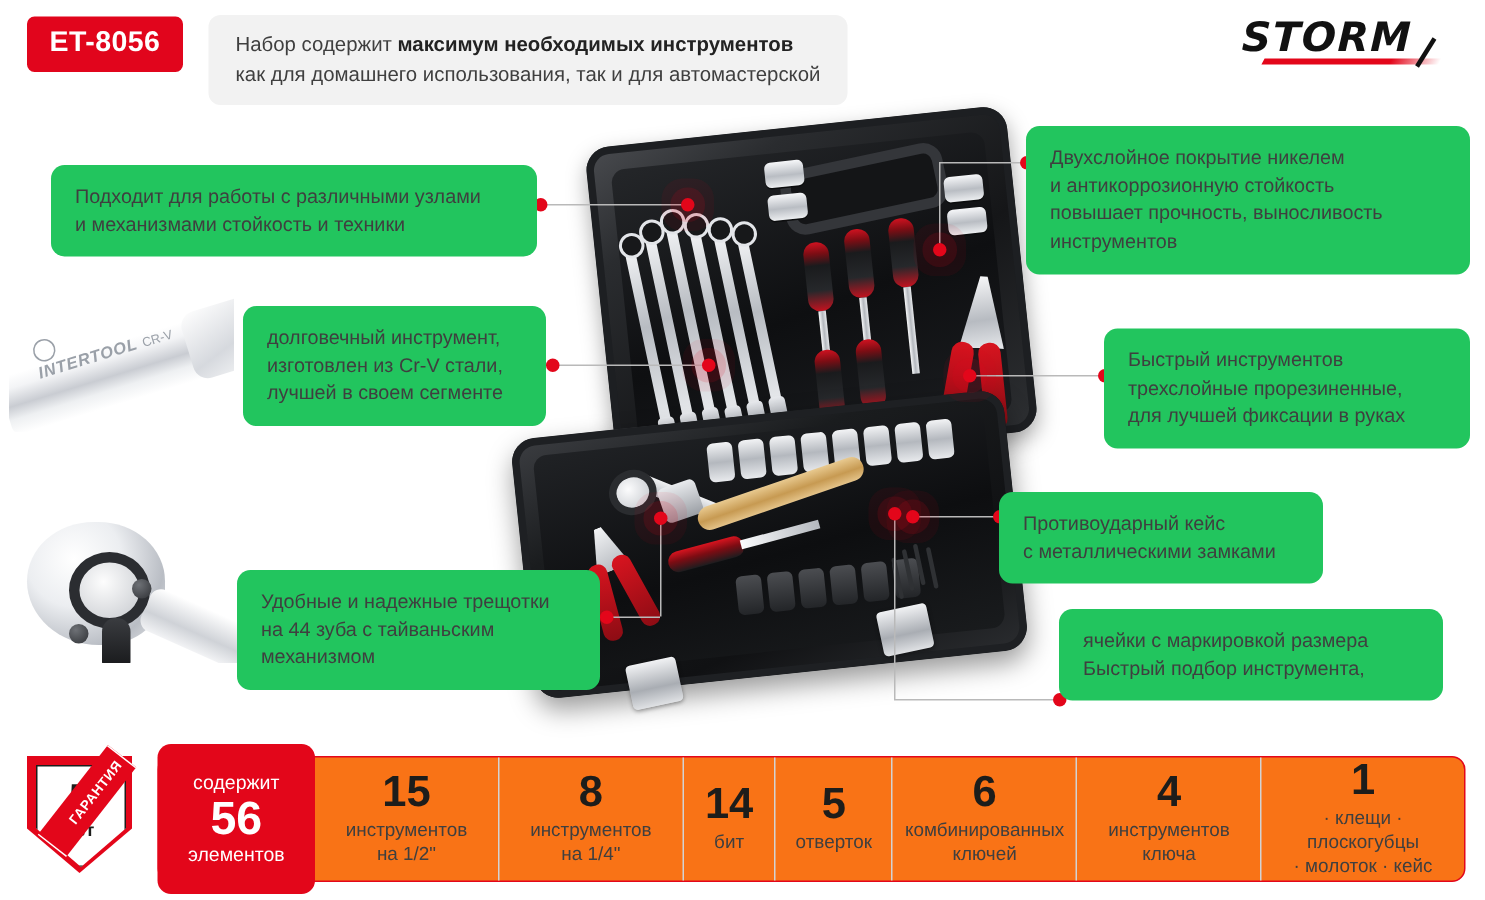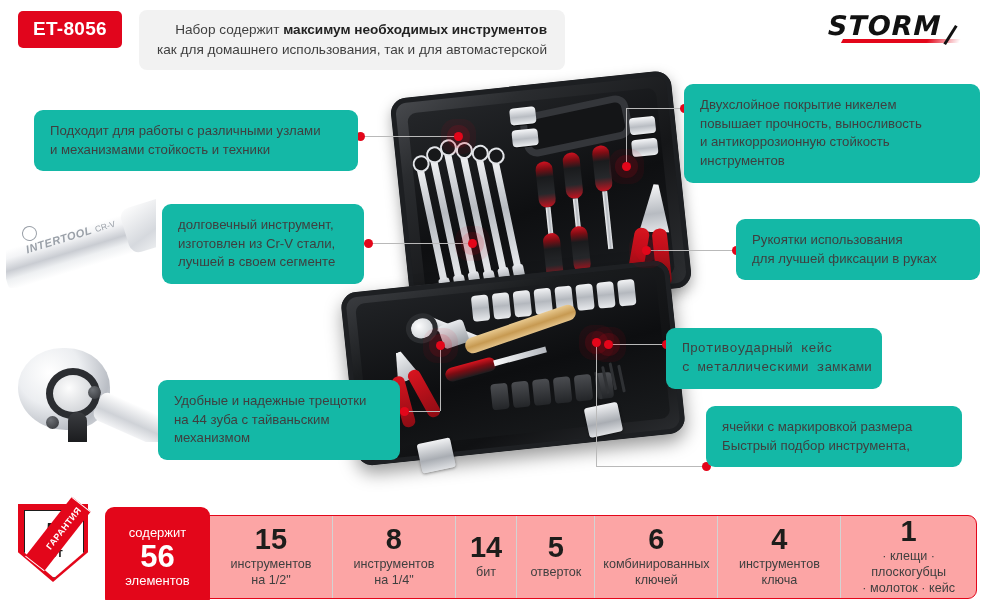--- a/index.html
+++ b/index.html
@@ -9,21 +9,21 @@
     font-family:"Liberation Sans","DejaVu Sans",sans-serif;
     color:#3c3c3c;
     overflow:hidden;
     position:relative;
   }
   #stage{position:relative;width:990px;height:600px;}
 
   
   .callout{
     position:absolute;
-    background:#14b8a6;
+    background:#22c55e;
     border-radius:9px;
     padding:12px 16px;
     font-size:13.2px;
     line-height:1.42;
     color:#3f3f3f;
     box-sizing:border-box;
   }
   .callout span{display:block;white-space:nowrap;}
 
   
@@ -44,21 +44,21 @@
     font-size:19px;font-weight:bold;letter-spacing:.3px;
     padding:7px 15px 8px;border-radius:5px;
   }
   #headline{
     position:absolute;left:139px;top:10px;
     background:#f2f2f2;border-radius:8px;
     padding:10px 18px 11px;
     font-size:13.6px;line-height:1.45;color:#3f3f3f;
   }
   #headline b{color:#222;font-weight:bold;}
-  #headline span{display:block;white-space:nowrap;text-align:right;}
+  #headline span{display:block;white-space:nowrap;}
 
   
   #logo{position:absolute;right:22px;top:12px;width:140px;height:34px;}
   #logo .word{
     font-size:27px;font-weight:bold;font-style:italic;
     letter-spacing:1px;color:#111;line-height:1;
     font-family:"DejaVu Sans",sans-serif;
     transform:skewX(-2deg);
   }
   #logo .stripe{
@@ -282,24 +282,24 @@
     background:#e3061a;transform:rotate(38deg);
     border-top:1.4px solid #fff;border-bottom:1.4px solid #fff;
   }
   .sh-ribbon span{
     position:absolute;left:-17px;top:24px;width:60px;text-align:center;
     transform:rotate(-90deg);
     font-size:9px;font-weight:bold;color:#fff;letter-spacing:.4px;
   }
 
   #specbar{
-    position:absolute;left:105px;top:19px;width:872px;height:84px;
+    position:absolute;left:105px;top:8px;width:872px;height:84px;
     border:1.4px solid #e3061a;border-radius:9px;
     display:flex;align-items:stretch;box-sizing:border-box;
-    background:#fca5a5;
+    background:#f97316;
   }
   #contains{
     width:105px;margin:-9px 0 -9px -1px;
     background:#e3061a;border-radius:9px;
     color:#fff;text-align:center;
     display:flex;flex-direction:column;justify-content:center;
     padding:4px 0;box-sizing:border-box;
   }
   #contains .t{font-size:13px;line-height:1.2;}
   #contains .n{font-size:31px;font-weight:bold;line-height:1.05;}
@@ -491,31 +491,32 @@
   </div>
 
   <div class="callout" id="c-ratchets" style="left:158px;top:380px;width:242px;">
     <span>Удобные и надежные трещотки</span>
     <span>на 44 зуба с тайваньским</span>
     <span>механизмом</span>
   </div>
 
   <div class="callout" id="c-nickel" style="left:684px;top:84px;width:296px;">
     <span>Двухслойное покрытие никелем</span>
+    <span>и антикоррозионную стойкость</span>
     <span>повышает прочность, выносливость</span>
-    <span>и антикоррозионную стойкость</span>
     <span>инструментов</span>
   </div>
 
   <div class="callout" id="c-handles" style="left:736px;top:219px;width:244px;">
-    <span>Рукоятки использования</span>
+    <span>Быстрый инструментов</span>
+    <span>трехслойные прорезиненные,</span>
     <span>для лучшей фиксации в руках</span>
   </div>
 
-  <div class="callout" id="c-case" style="left:666px;top:328px;width:216px;font-family:Liberation Mono, monospace;">
+  <div class="callout" id="c-case" style="left:666px;top:328px;width:216px;">
     <span>Противоударный кейс</span>
     <span>с металлическими замками</span>
   </div>
 
   <div class="callout" id="c-cells" style="left:706px;top:406px;width:256px;">
     <span>ячейки с маркировкой размера</span>
     <span>Быстрый подбор инструмента,</span>
   </div>
 
   <div id="bottom">

